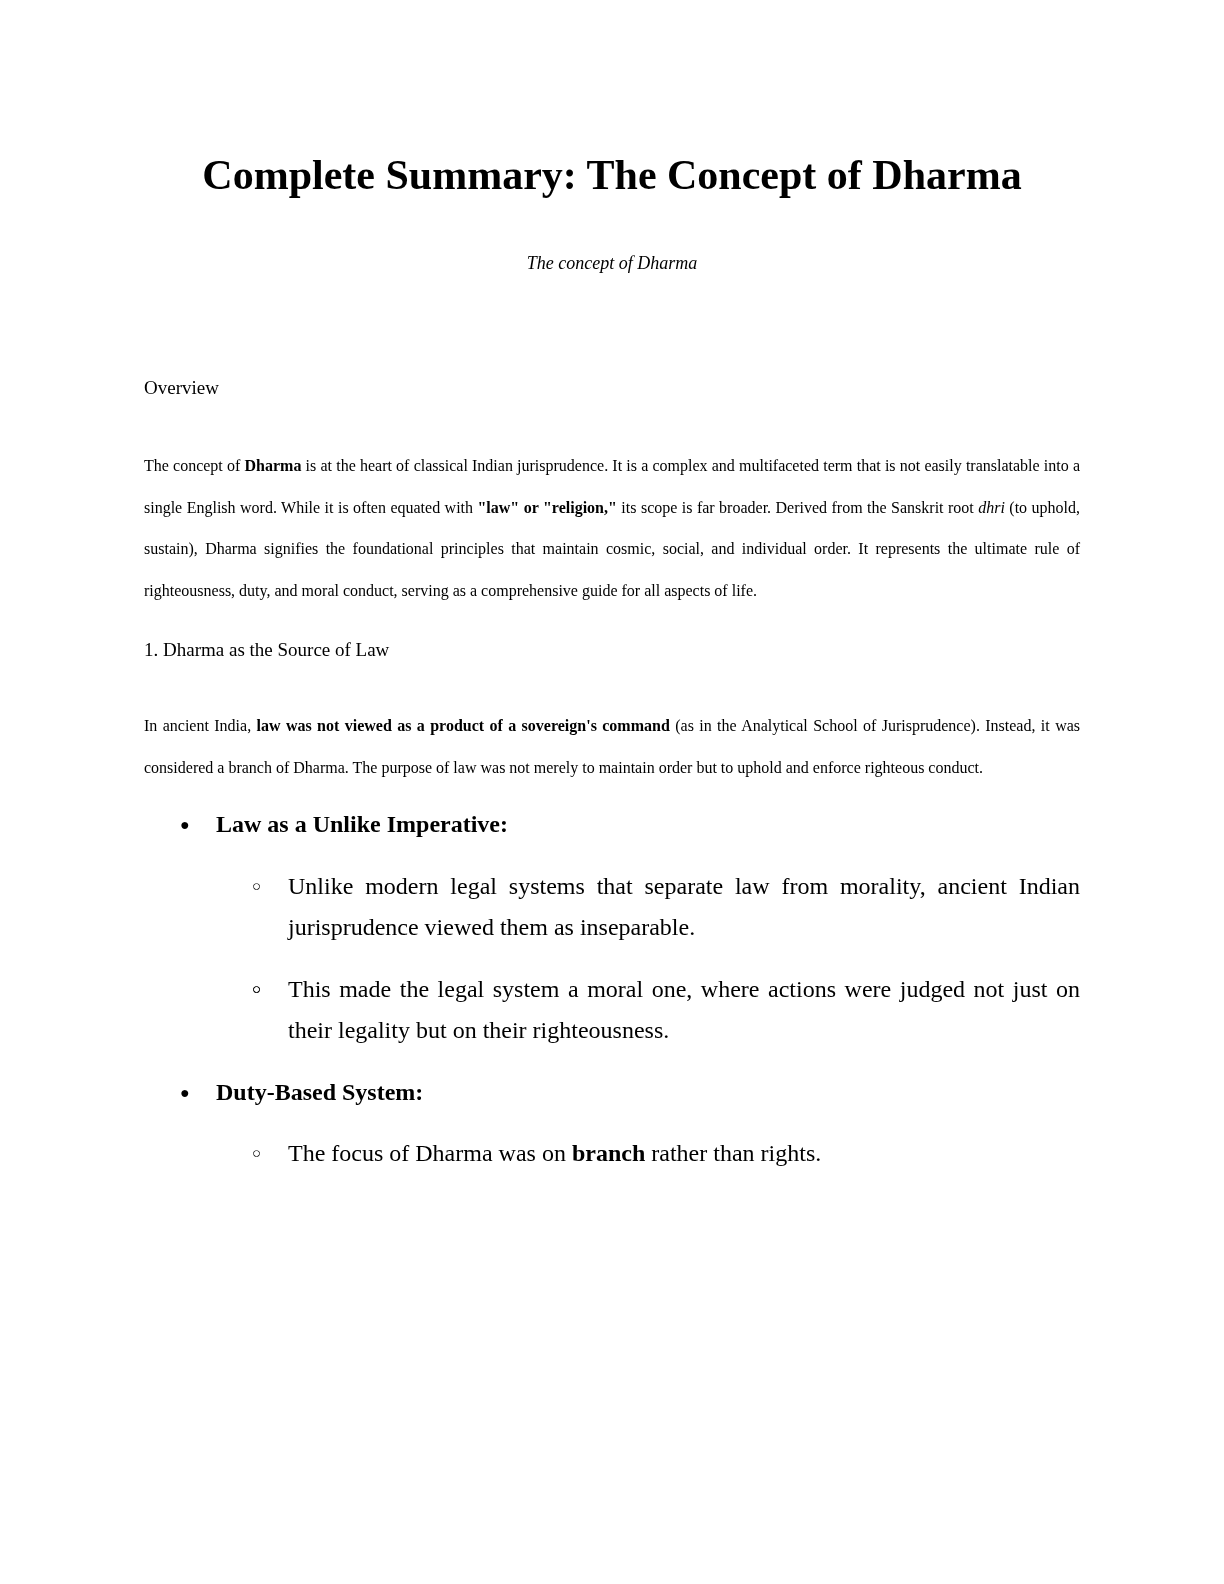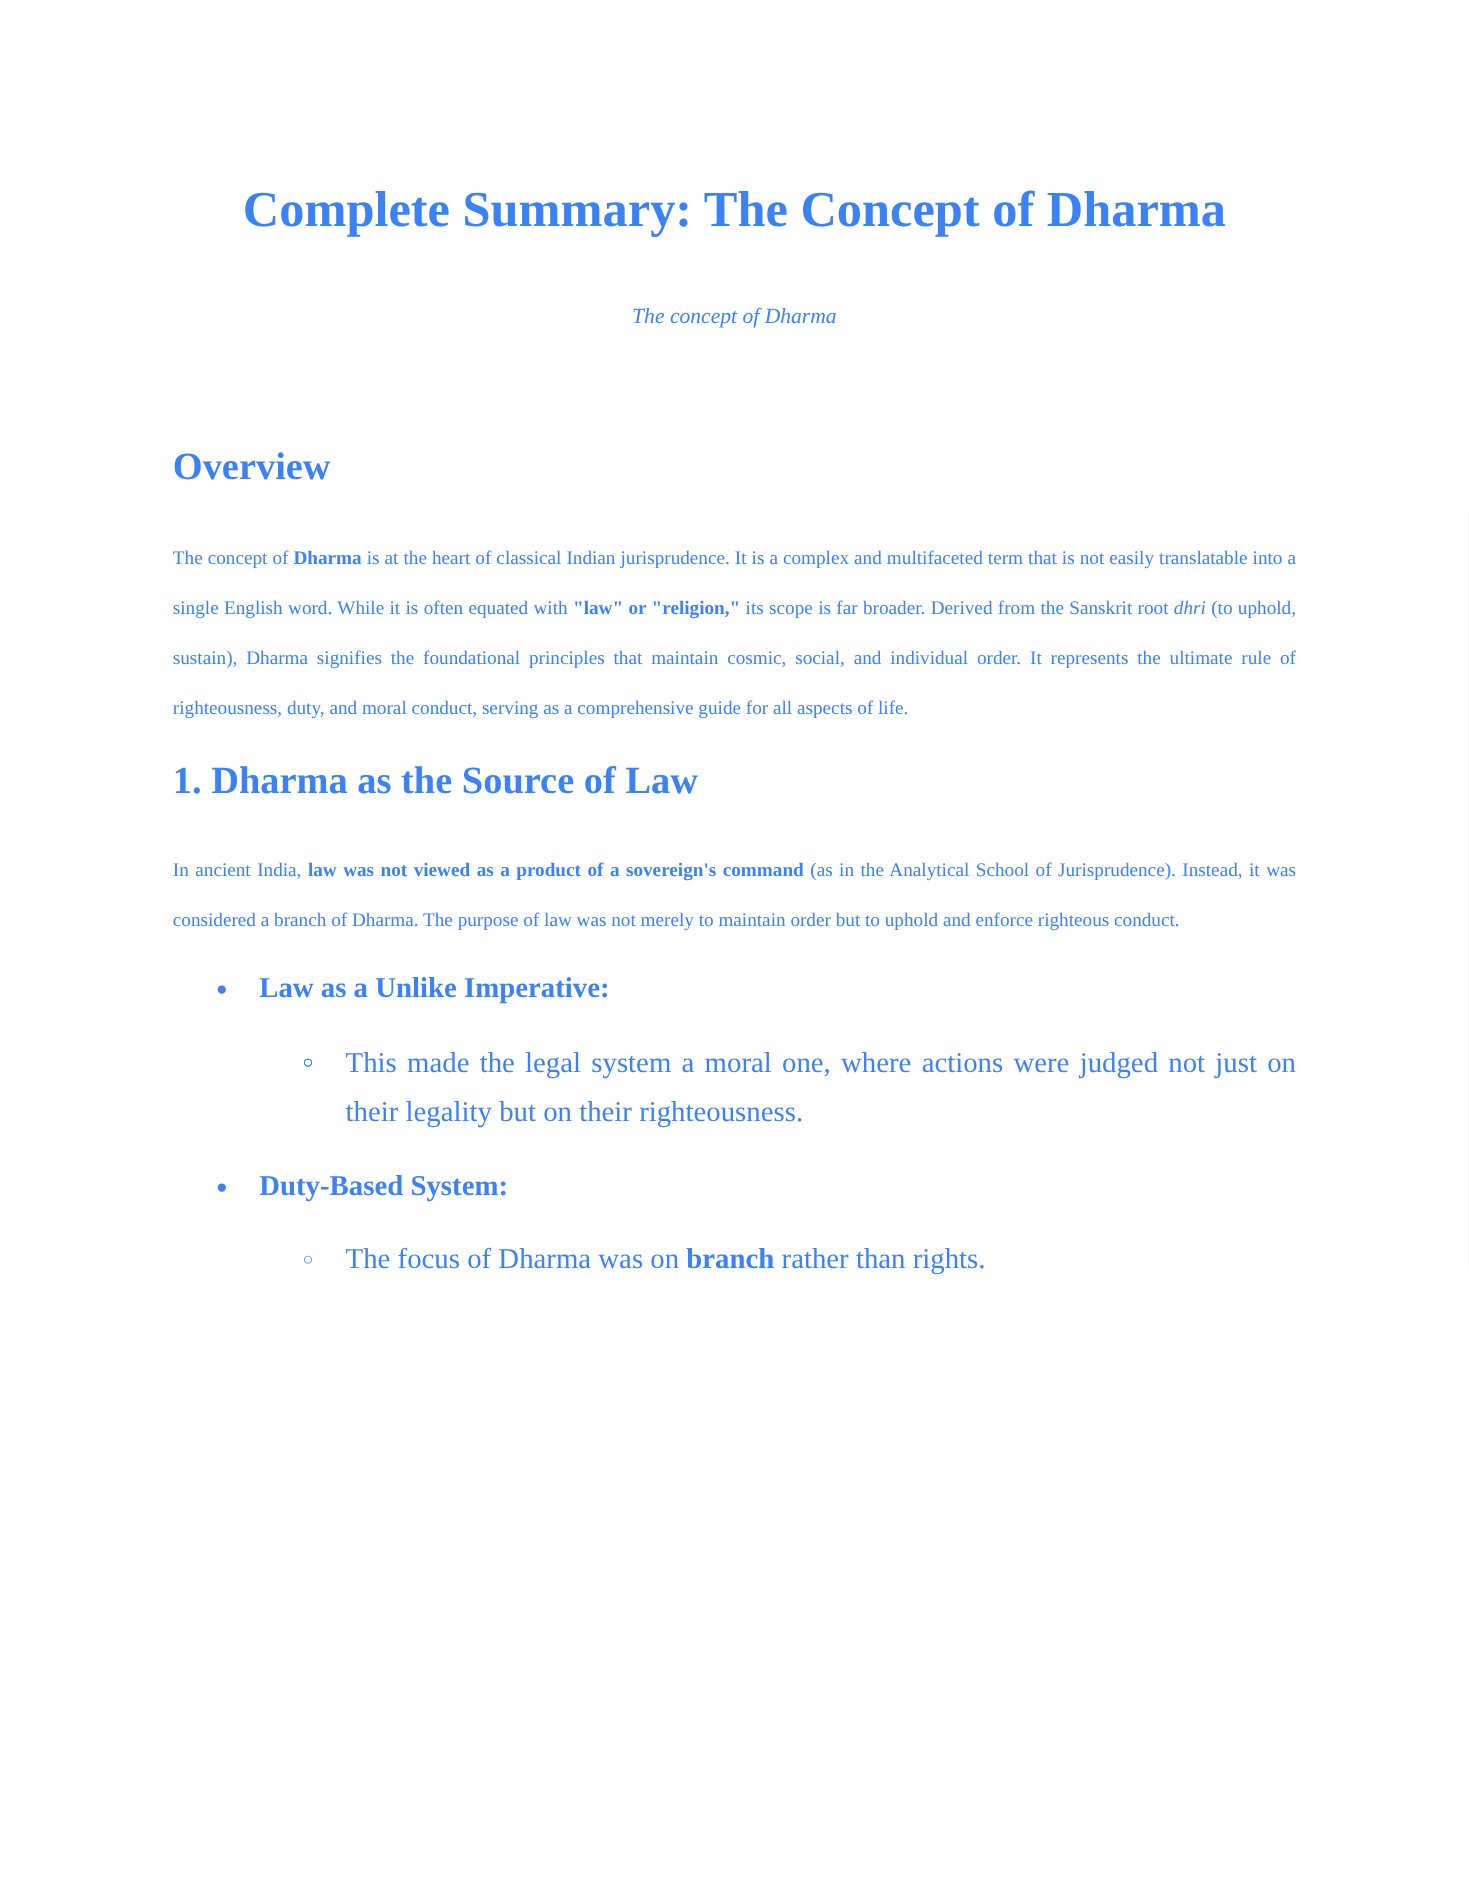--- a/index.html
+++ b/index.html
@@ -1,38 +1,38 @@
 <!DOCTYPE html>
 <html><head>
 <meta charset="utf-8">
 <style>
   html,body{margin:0;padding:0;background:#e8e8e8;}
   .page{
     position:relative;
     width:1224px;height:1584px;
     margin:0 auto;
     background:#ffffff;
-    color:#3b82f6;
+    color:#000000;
     font-family:"Liberation Serif","DejaVu Serif",serif;
     overflow:hidden;
     box-sizing:border-box;
   }
   .content{padding:0 144px;box-sizing:border-box;}
   .doc-title{
     margin:0;padding-top:150px;
     font-size:42px;line-height:50px;
     font-weight:bold;text-align:center;
   }
   .doc-subtitle{
     margin:48px 0 0 0;
     font-size:18px;line-height:30px;
     font-style:italic;text-align:center;
   }
   .heading{
-    margin:0;font-size:32px;line-height:30px;font-weight:bold;
+    margin:0;font-size:19px;line-height:30px;font-weight:normal;
   }
   .heading.overview{margin-top:95px;}
   .heading.section{margin-top:24px;}
   .body-para{
     margin:0;font-size:16px;line-height:41.5px;
     text-align:justify;
   }
   .body-para.first{margin-top:42px;}
   .body-para.second{margin-top:40px;}
   .li{
@@ -70,20 +70,21 @@
 
     <p class="body-para second"><span>In ancient India, </span><span class="b">law was not viewed as a product of a sovereign's command</span><span> (as in the Analytical School of Jurisprudence). Instead, it was considered a branch of Dharma. The purpose of law was not merely to maintain order but to uphold and enforce righteous conduct.</span></p>
 
     <div class="li l1 first">
       <span class="marker">●</span>
       <span><span class="b">Law as a Unlike Imperative:</span></span>
     </div>
 
     <div class="li l2">
       <span class="marker">○</span>
+      <span><span>Unlike modern legal systems that separate law from morality, ancient Indian jurisprudence viewed them as inseparable.</span></span>
     </div>
 
     <div class="li l2">
       <span class="marker">○</span>
     </div>
 
     <div class="li l2">
       <span class="marker">○</span>
       <span><span>This made the legal system a moral one, where actions were judged not just on their legality but on their righteousness.</span></span>
     </div>

